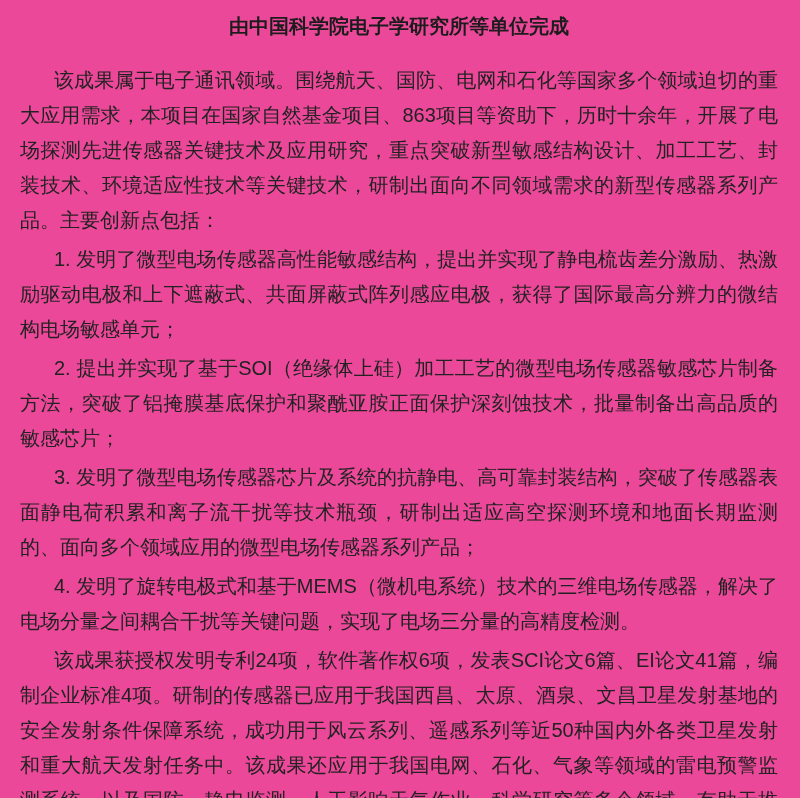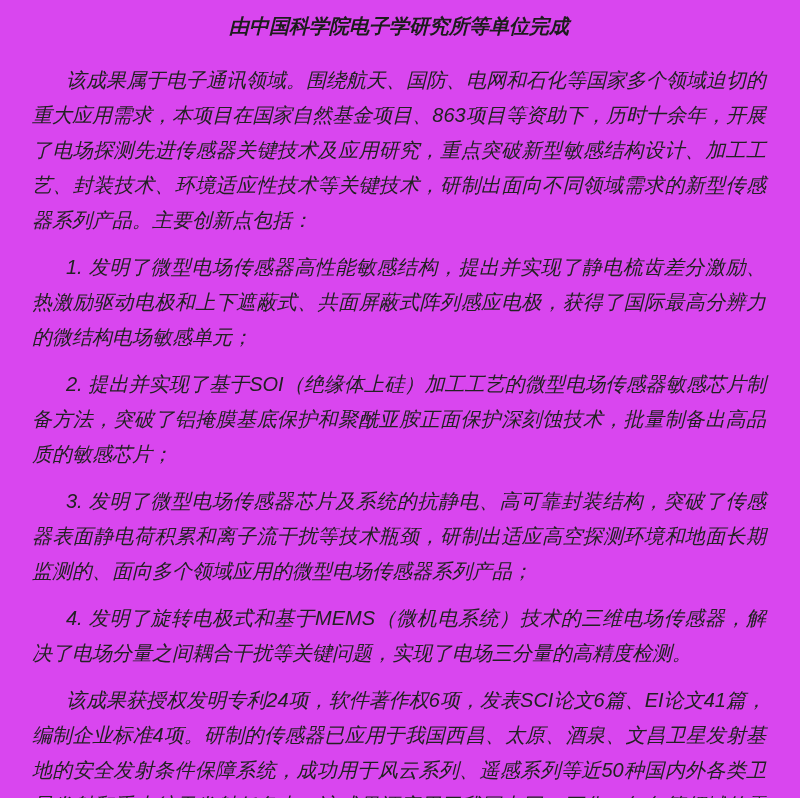--- a/index.html
+++ b/index.html
@@ -5,43 +5,42 @@
   html, body {
     margin: 0;
     padding: 0;
     background: #ffffff;
   }
   .page {
     position: relative;
     width: 800px;
     height: 798px;
     box-sizing: border-box;
-    background: #d946ef;
+    background: #ec4899;
     padding: 13px 22px 0 20px;
     font-family: "Liberation Sans", "DejaVu Sans", sans-serif;
     color: #222222;
     overflow: hidden;
-    font-style: italic;
   }
   .doc-title {
     margin: 0;
     font-size: 20px;
     line-height: 26px;
     font-weight: 700;
     text-align: center;
     color: #1c1c1c;
   }
   .doc-body {
     margin-top: 24px;
     font-size: 20px;
     line-height: 35px;
     text-align: justify;
   }
   .para {
-    margin: 12px;
+    margin: 0;
     text-indent: 34px;
     word-break: break-all;
   }
   .para + .para {
     margin-top: 4px;
   }
 </style>
 </head>
 <body>
 

